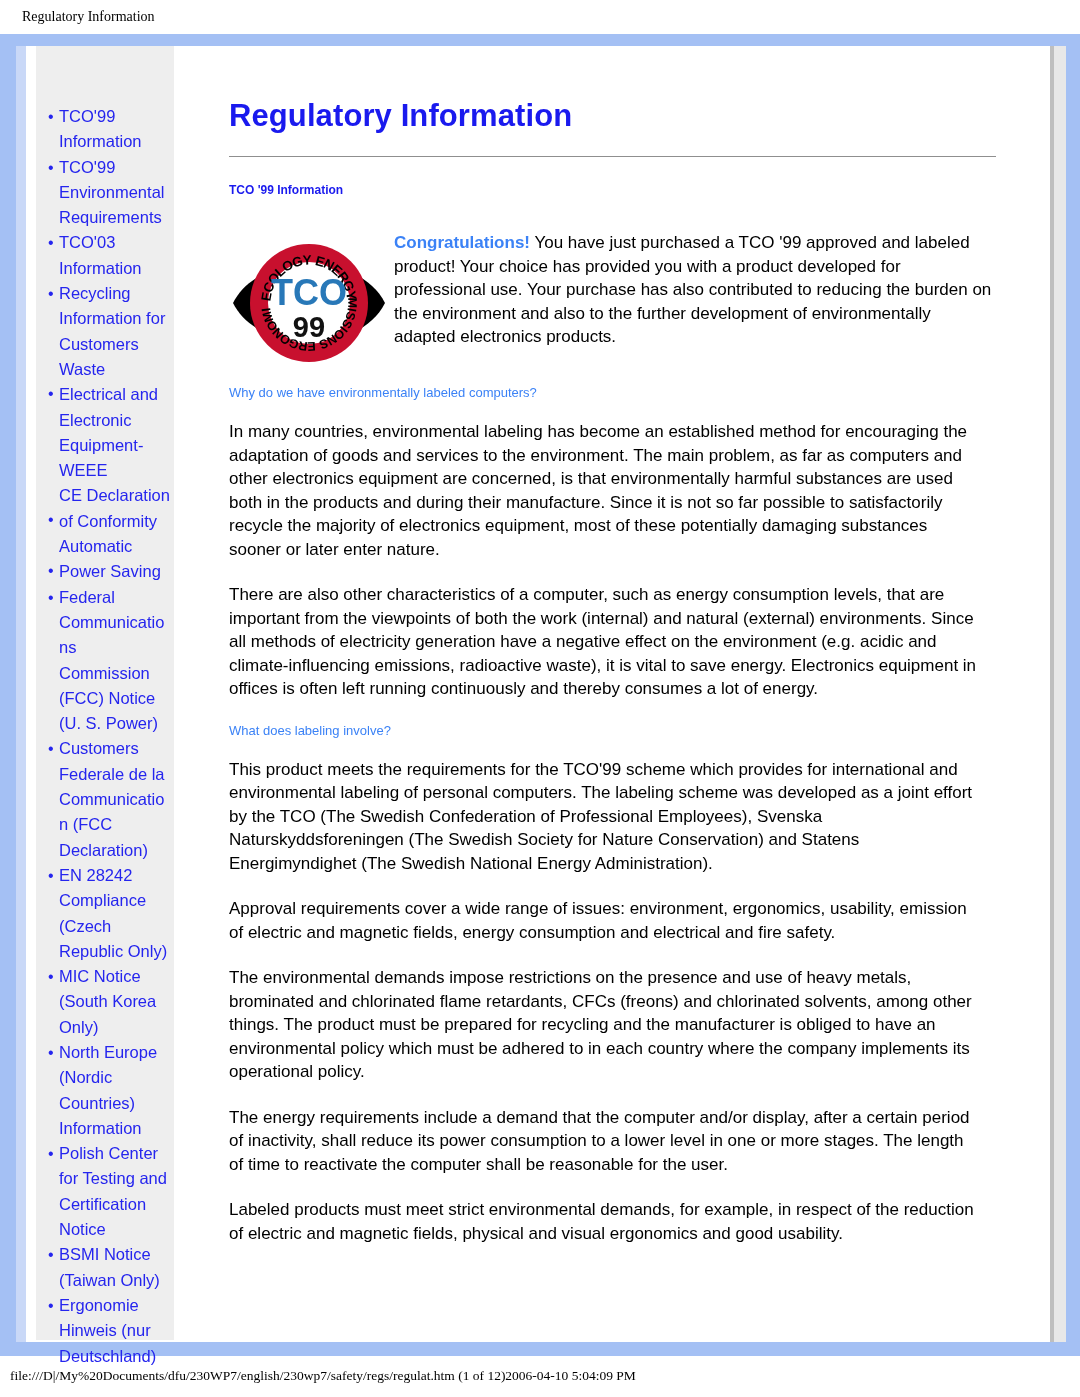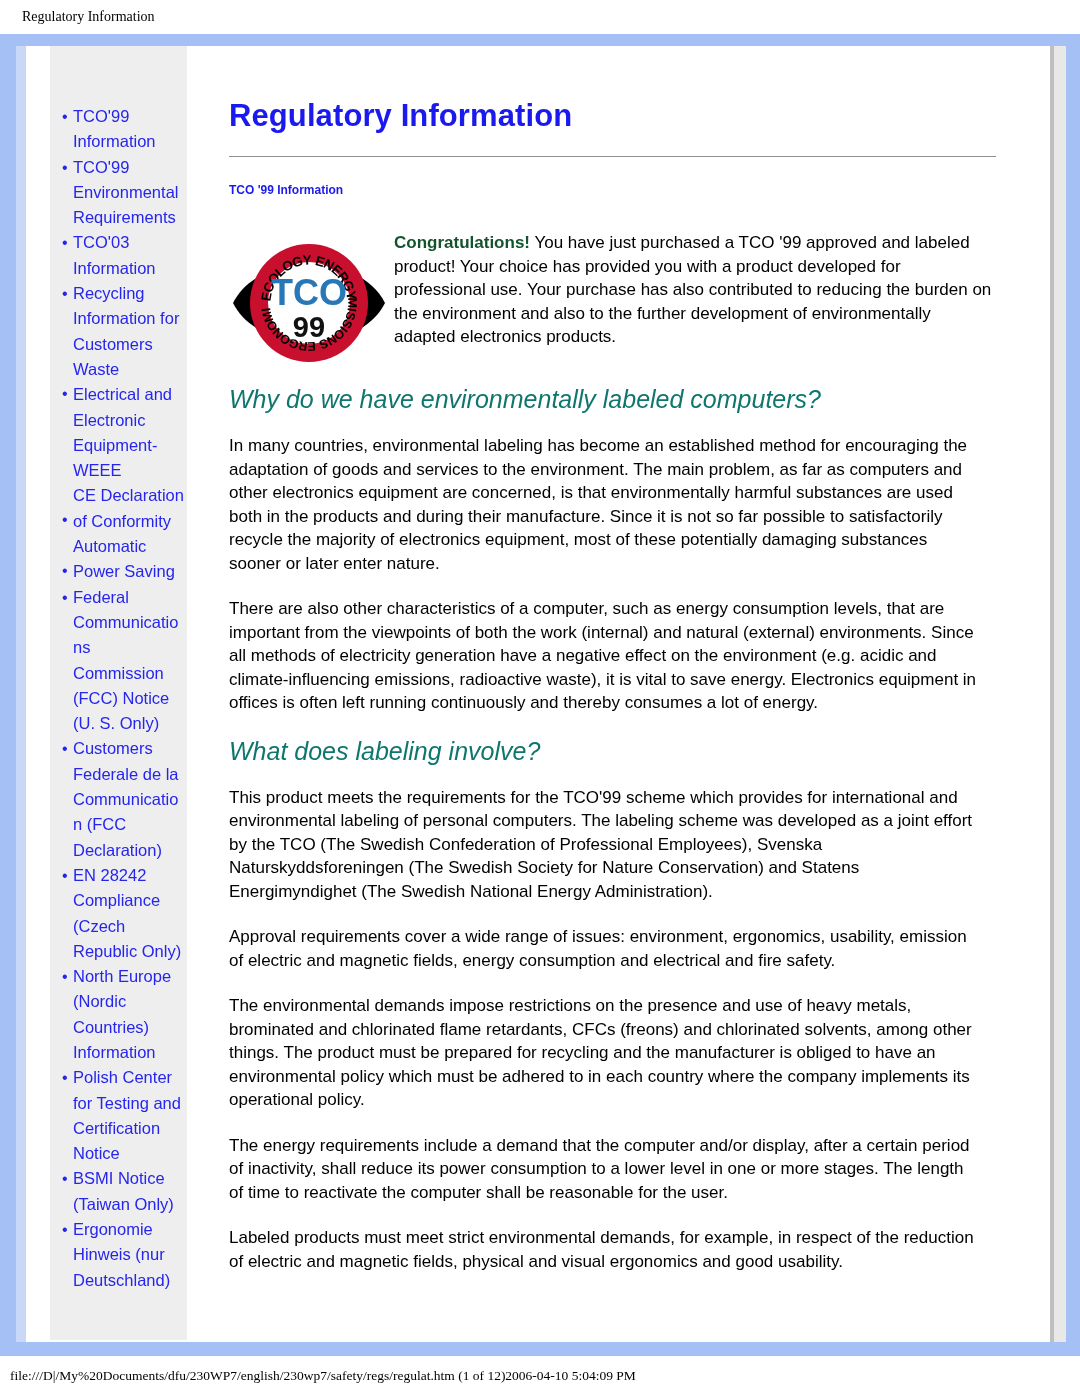--- a/index.html
+++ b/index.html
@@ -89,21 +89,21 @@
   
   .layout {
     position: absolute;
     left: 34px;
     top: 12px;
     width: 1000px;
     bottom: 14px;
   }
   .sidebar {
     position: absolute;
-    left: 16px;
+    left: 2px;
     top: 0;
     width: 138px;
     height: 1294px;
     background: #eeeeee;
     box-sizing: border-box;
     padding: 58px 0 4px 0;
   }
   .nav-list {
     list-style: none;
     margin: 0;
@@ -155,34 +155,33 @@
     margin: 0 0 26px 0;
     height: 0;
   }
   h2.section-title {
     color: #1a1aee;
     font-size: 12px;
     font-weight: bold;
     margin: 0 0 26px 0;
   }
   h3.sub-title {
-    font-size: 25px;
-    font-style: italic;
+    font-size: 13px;
     font-weight: normal;
-    color: #0f766e;
+    color: #3b82f6;
     margin: 0 0 20px 0;
   }
   p.body-text {
     font-size: 17px;
     line-height: 23.5px;
     color: #000000;
     margin: 0 16px 22px 0;
   }
   .congrats {
-    color: #14532d;
+    color: #3b82f6;
     font-weight: bold;
   }
 
   
   .intro {
     display: flex;
     align-items: flex-start;
     margin-bottom: 8px;
   }
   .logo-wrap {
@@ -212,23 +211,24 @@
 
     <nav class="sidebar">
       <ul class="nav-list">
         <li class="nav-item">TCO'99 Information</li>
         <li class="nav-item">TCO'99 Environmental Requirements</li>
         <li class="nav-item">TCO'03 Information</li>
         <li class="nav-item">Recycling Information for Customers</li>
         <li class="nav-item bullet-mid">Waste Electrical and Electronic Equipment- WEEE</li>
         <li class="nav-item bullet-mid">CE Declaration of Conformity</li>
         <li class="nav-item bullet-mid">Automatic Power Saving</li>
-        <li class="nav-item">Federal Communications Commission (FCC) Notice (U. S. Only)</li>
+        <li class="nav-item">Federal Communications Commission (FCC) Notice (U. S. Power)</li>
         <li class="nav-item">Customers Federale de la Communication (FCC Declaration)</li>
         <li class="nav-item">EN 28242 Compliance (Czech Republic Only)</li>
+        <li class="nav-item">MIC Notice (South Korea Only)</li>
         <li class="nav-item">North Europe (Nordic Countries) Information</li>
         <li class="nav-item">Polish Center for Testing and Certification Notice</li>
         <li class="nav-item">BSMI Notice (Taiwan Only)</li>
         <li class="nav-item">Ergonomie Hinweis (nur Deutschland)</li>
       </ul>
     </nav>
 
     <main class="content">
 
       <h1 class="page-title">Regulatory Information</h1>

